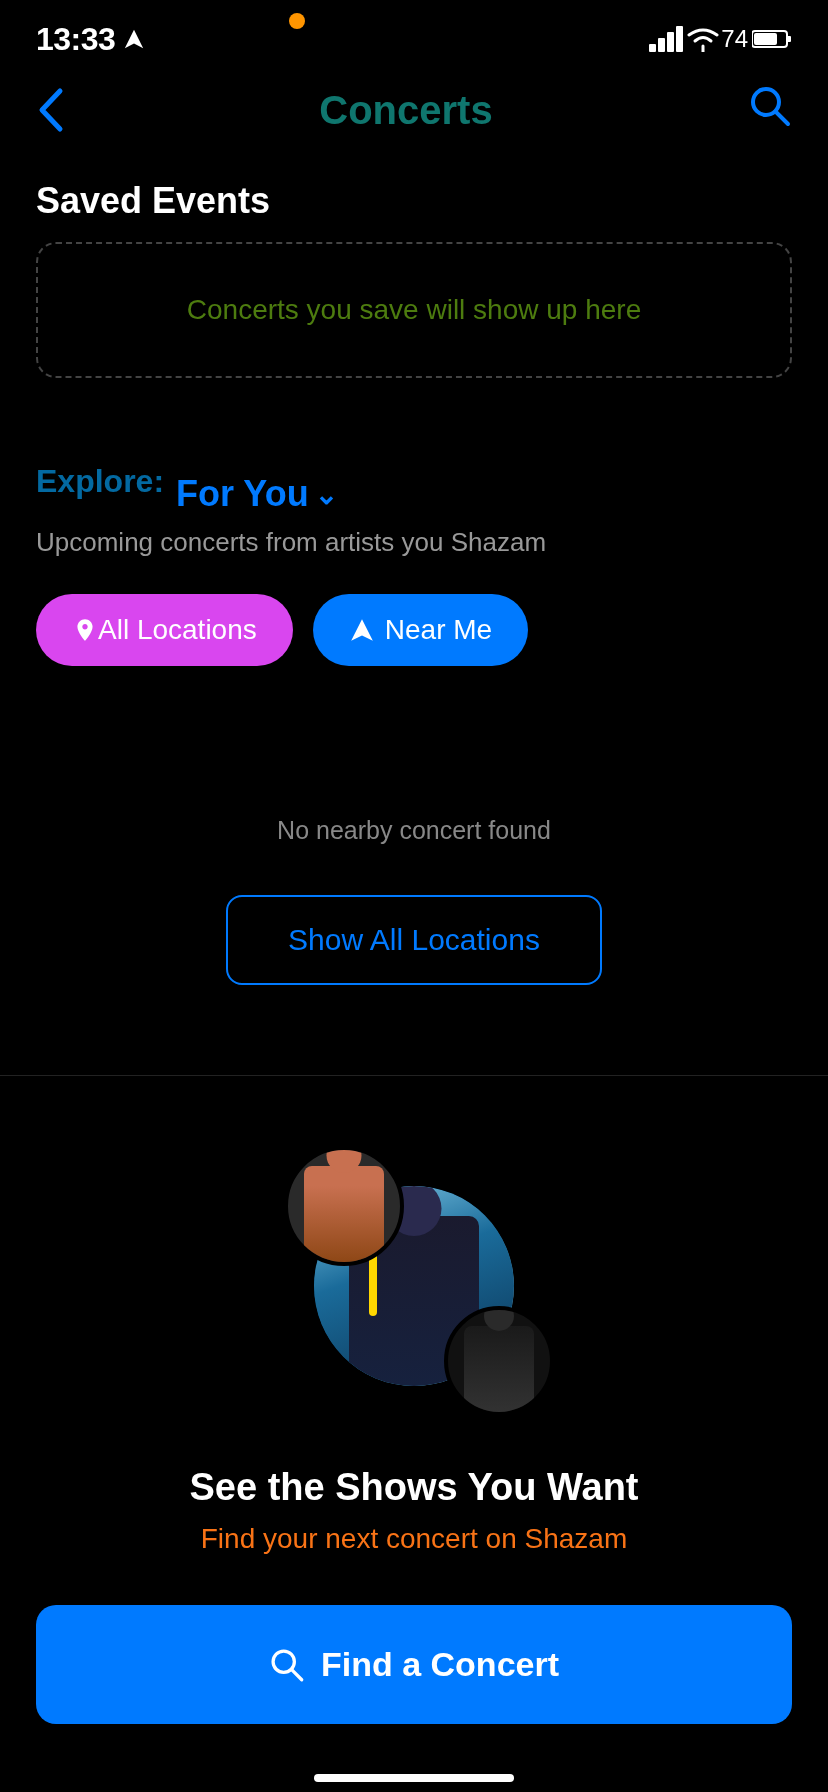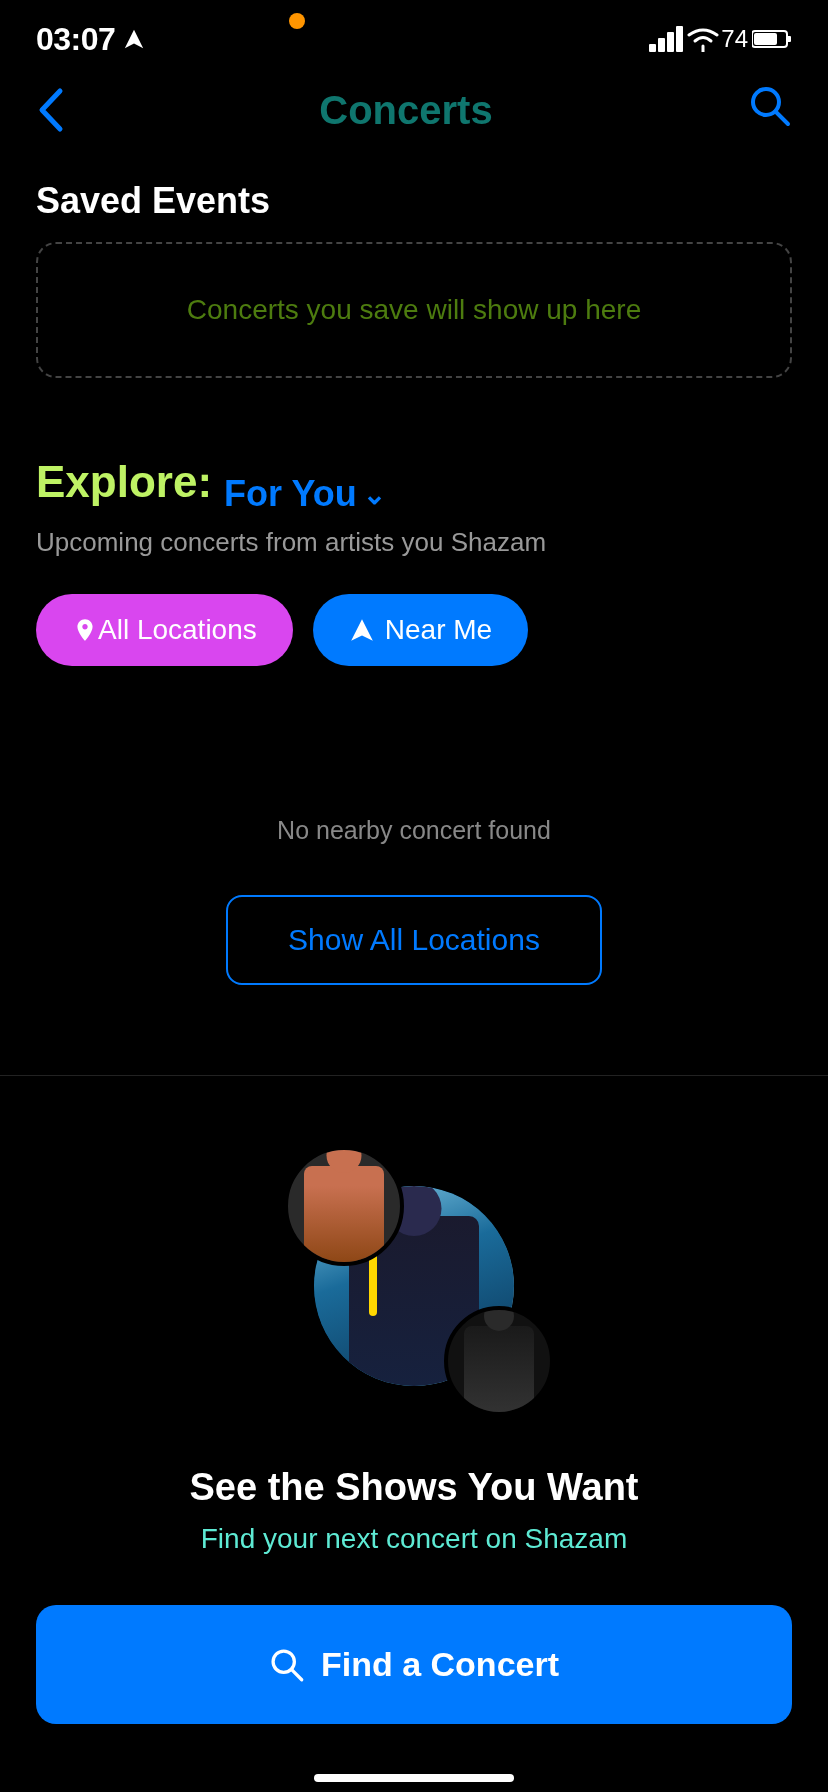--- a/index.html
+++ b/index.html
@@ -104,23 +104,23 @@
     .explore-section {
       padding: 40px 36px 30px 36px;
     }
     .explore-header {
       display: flex;
       align-items: center;
       gap: 12px;
       margin-bottom: 12px;
     }
     .explore-label {
-      font-size: 44px;
+      font-size: 32px;
       font-weight: 700;
-      color: #bef264;
+      color: #0369a1;
     }
     .explore-for-you {
       font-size: 36px;
       font-weight: 700;
       color: #007AFF;
       display: flex;
       align-items: center;
       gap: 6px;
       margin-top: 25px;
     }
@@ -330,21 +330,21 @@
     }
 
     .promo-title {
       font-size: 38px;
       font-weight: 700;
       color: #fff;
       margin-bottom: 14px;
     }
     .promo-subtitle {
       font-size: 28px;
-      color: #5eead4;
+      color: #f97316;
       margin-bottom: 50px;
     }
 
     
     .find-concert-btn {
       display: flex;
       align-items: center;
       justify-content: center;
       gap: 16px;
       background: #007AFF;
@@ -370,21 +370,21 @@
       height: 8px;
       background: #fff;
       border-radius: 4px;
     }
   </style>
 </head>
 <body>
 
 <div class="status-bar">
   <div style="position:relative; display:flex; align-items:center; gap: 8px;">
-    <span class="status-time">03:07</span>
+    <span class="status-time">13:33</span>
     <svg width="22" height="22" viewBox="0 0 24 24" fill="white">
       <path d="M12 2L2 22l10-5 10 5z"></path>
     </svg>
   </div>
   <div style="position:relative; top:-8px; left: -100px;">
     <div class="orange-dot"></div>
   </div>
   <div class="status-icons">
 
     <svg width="36" height="26" viewBox="0 0 36 26">

